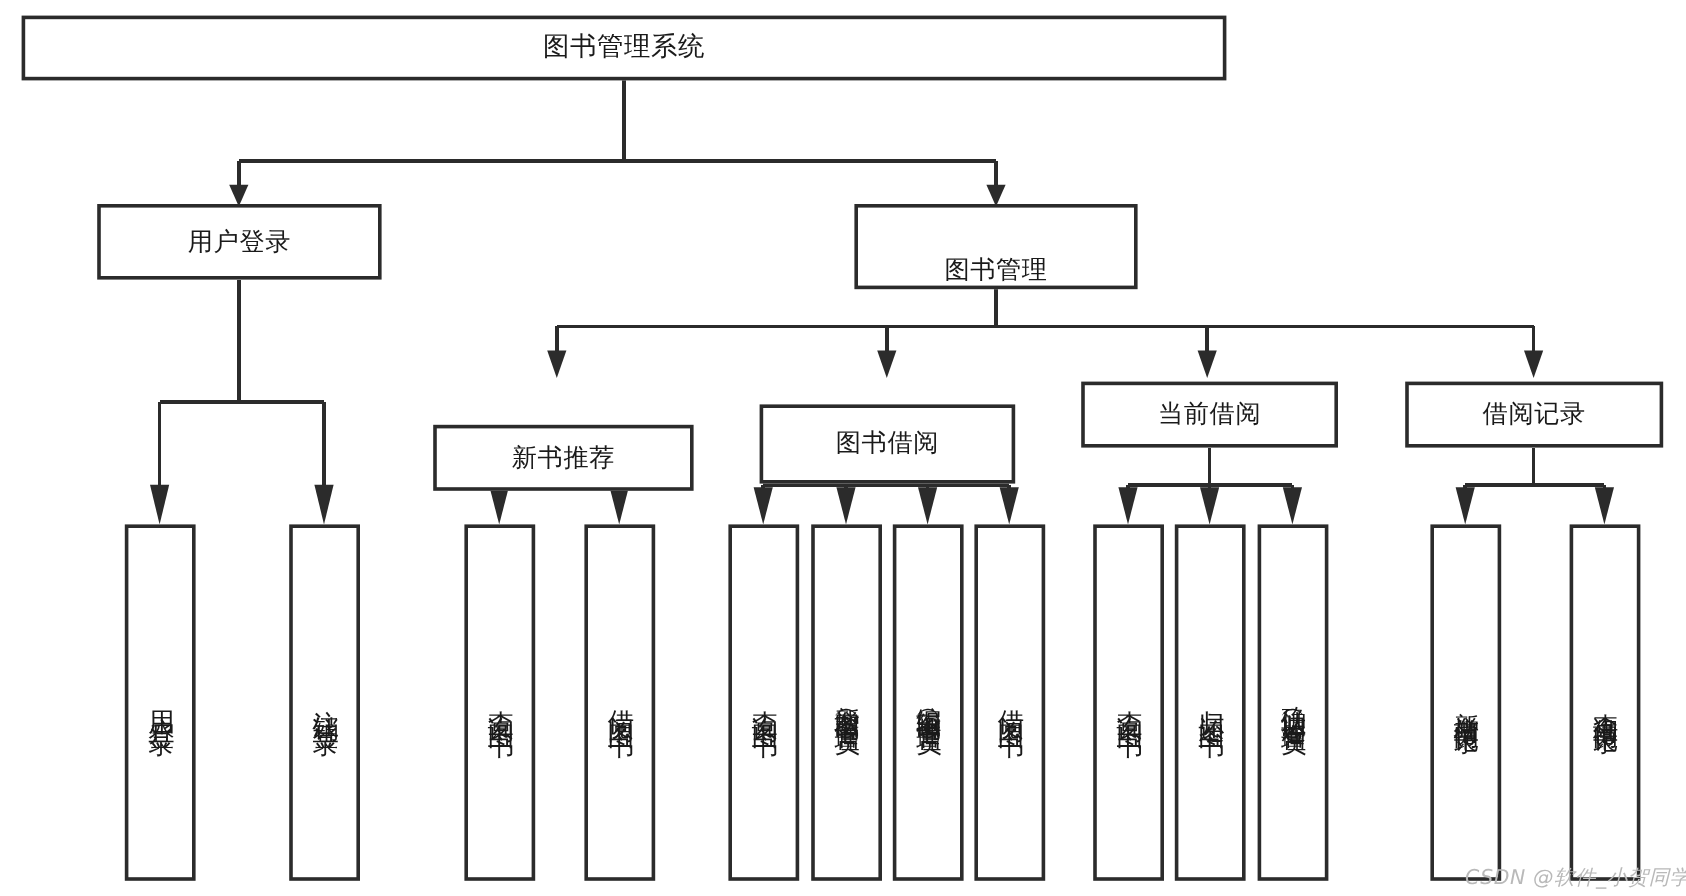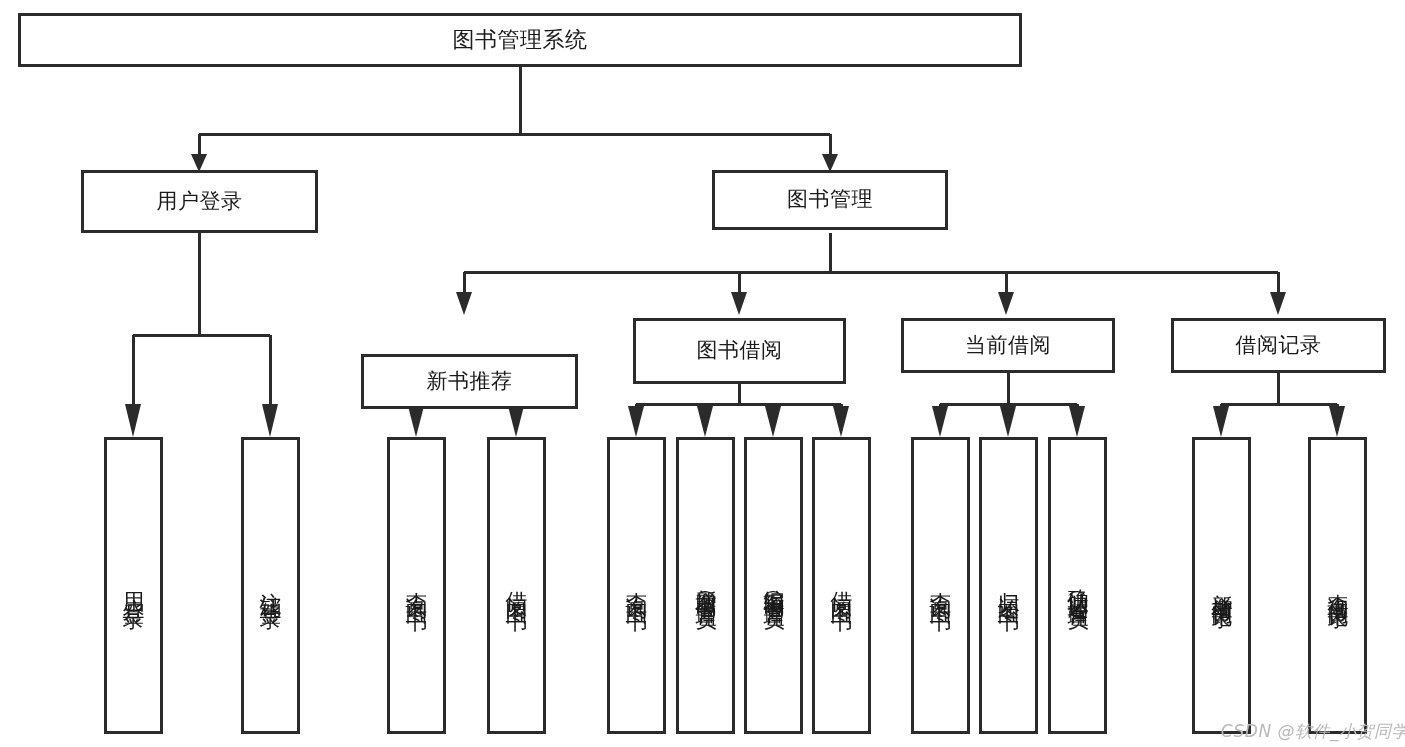--- a/index.html
+++ b/index.html
@@ -163,29 +163,29 @@
   </svg>
 
   <div class="node horiz root" style="left:18px; top:13px; width:1004px; height:54px;">
     <span class="label">图书管理系统</span>
   </div>
 
   <div class="node horiz" style="left:81px; top:170px; width:237px; height:63px;">
     <span class="label">用户登录</span>
   </div>
 
-  <div class="node horiz" style="left:712px; top:170px; width:236px; height:60px;">
+  <div class="node horiz" style="left:712px; top:170px; width:236px; height:71px;align-items:flex-end;">
     <span class="label">图书管理</span>
   </div>
 
   <div class="node horiz" style="left:361px; top:318px; width:217px; height:55px;margin-top:36px;">
     <span class="label">新书推荐</span>
   </div>
 
-  <div class="node horiz" style="left:633px; top:318px; width:213px; height:66px;justify-content:center;">
+  <div class="node horiz" style="left:633px; top:337px; width:213px; height:66px;justify-content:center;">
     <span class="label">图书借阅</span>
   </div>
 
   <div class="node horiz" style="left:901px; top:318px; width:214px; height:55px;">
     <span class="label">当前借阅</span>
   </div>
 
   <div class="node horiz" style="left:1171px; top:318px; width:215px; height:55px;font-family:Liberation Serif, serif;">
     <span class="label">借阅记录</span>
   </div>

